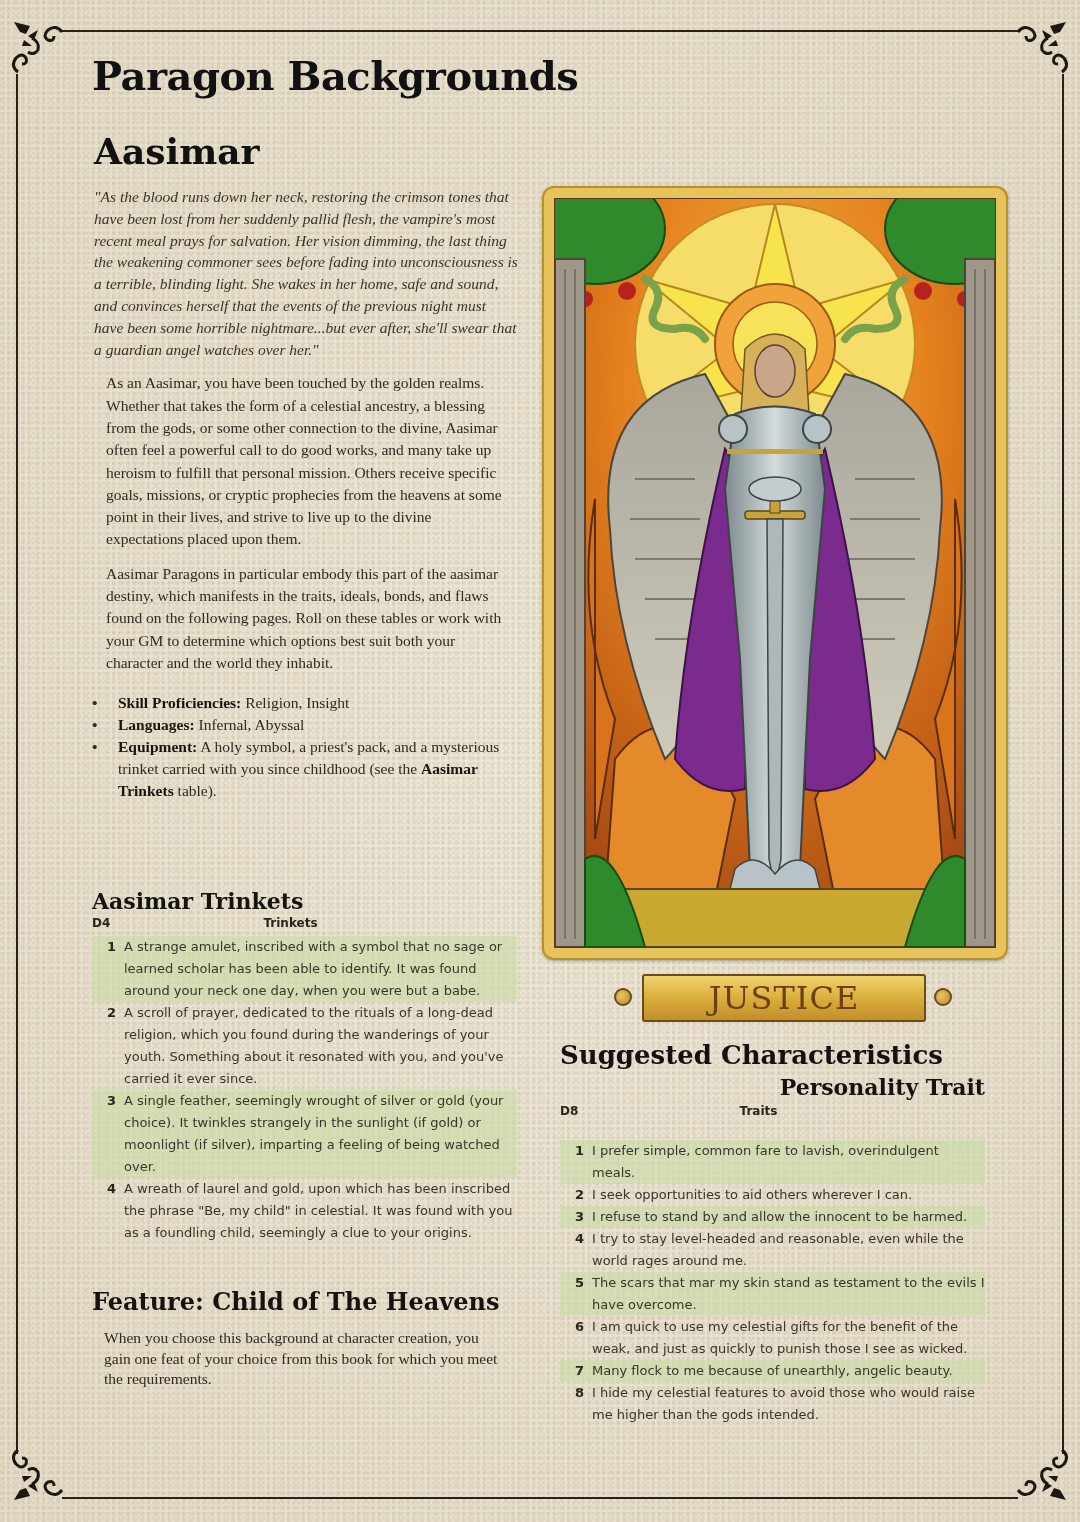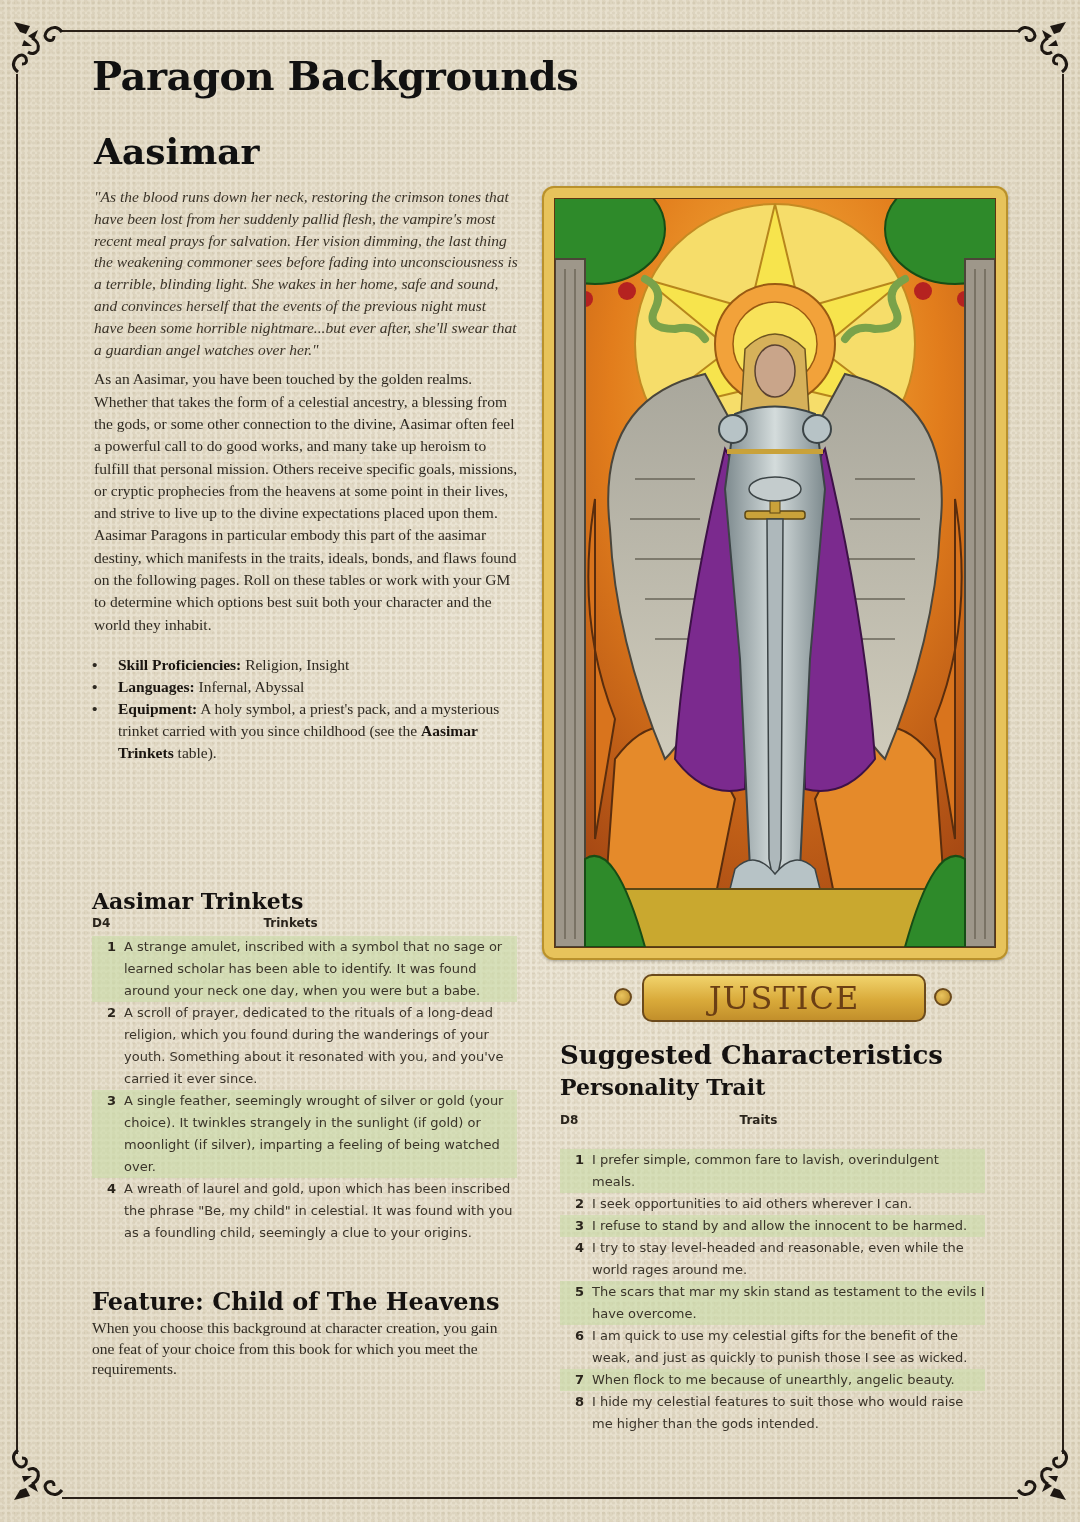--- a/index.html
+++ b/index.html
@@ -33,21 +33,21 @@
     position: absolute; left: 94px; top: 130px; margin: 0;
     font-family: "DejaVu Serif", serif; font-weight: bold; font-size: 36px; color: #111;
   }
   .col-left { position: absolute; left: 94px; top: 186px; width: 425px; }
   .quote {
     font-family: "Liberation Serif", serif; font-style: italic; font-size: 15.5px;
     line-height: 21.8px; color: #3a3328; margin: 0 0 8px 0;
   }
   .para {
     font-family: "Liberation Serif", serif; font-size: 15.5px; line-height: 22.3px;
-    color: #2f2a22; margin: 0;
+    color: #2f2a22; margin: 12px;
   }
   .bullets { list-style: none; margin: 18px 0 0 0; padding: 0; }
   .bullets li {
     position: relative; padding-left: 24px; font-family: "Liberation Serif", serif;
     font-size: 15.5px; line-height: 22px; color: #2f2a22;
   }
   .bullets li .dot { position: absolute; left: -2px; top: 0; font-weight: bold; }
   .bullets b { color: #1a1510; }
 
   .h3 {
@@ -77,36 +77,36 @@
     box-shadow: 0 0 0 2px #b9912c inset, 0 1px 3px rgba(0,0,0,.3);
   }
   .card-inner {
     position: absolute; left: 12px; top: 12px; right: 12px; bottom: 12px;
     background: #8c4b17; overflow: hidden; border: 1px solid #5c3512;
   }
   .plaque-wrap { position: absolute; left: 610px; top: 970px; width: 350px; height: 56px; }
   .plaque {
     position: absolute; left: 32px; top: 4px; width: 280px; height: 44px;
     background: linear-gradient(180deg, #f1d36c 0%, #d9aa3a 55%, #c28f2b 100%);
-    border: 2px solid #6b4a1c; border-radius: 10px;
+    border: 2px solid #6b4a1c; border-radius: 3px;
     display: flex; align-items: center; justify-content: center;
     font-family: "DejaVu Serif", serif; font-size: 32px; color: #6b3f14; letter-spacing: 1px;
   }
   .plaque-dot {
     position: absolute; top: 18px; width: 14px; height: 14px; border-radius: 50%;
     background: radial-gradient(circle at 40% 40%, #eac45e, #b98b2c);
     border: 2px solid #6b4a1c;
   }
 
   .col-right { position: absolute; left: 560px; top: 1040px; width: 425px; }
   .h2 {
     font-family: "DejaVu Serif", serif; font-weight: bold; font-size: 26px; color: #141110;
     margin: 0;
   }
-  .col-right .h3 { margin-top: 4px; margin-bottom: 11px; }
+  .col-right .h3 { margin-top: 4px; margin-bottom: 2px; text-align: right; }
   .col-right .tbl th { padding-bottom: 22px; }
 </style>
 </head>
 <body>
 
 <div class="frame-line fl-top"></div>
 <div class="frame-line fl-bottom"></div>
 <div class="frame-line fl-left"></div>
 <div class="frame-line fl-right"></div>
 
@@ -319,21 +319,21 @@
       <tr class="shade">
           <td class="num">5</td>
           <td>The scars that mar my skin stand as testament to the evils I have overcome.</td>
         </tr>
       <tr>
           <td class="num">6</td>
           <td>I am quick to use my celestial gifts for the benefit of the weak, and just as quickly to punish those I see as wicked.</td>
         </tr>
       <tr class="shade">
           <td class="num">7</td>
-          <td>When flock to me because of unearthly, angelic beauty.</td>
+          <td>Many flock to me because of unearthly, angelic beauty.</td>
         </tr>
       <tr>
           <td class="num">8</td>
-          <td>I hide my celestial features to suit those who would raise me higher than the gods intended.</td>
+          <td>I hide my celestial features to avoid those who would raise me higher than the gods intended.</td>
         </tr>
     </tbody>
   </table>
 </div>
 
 </body></html>

